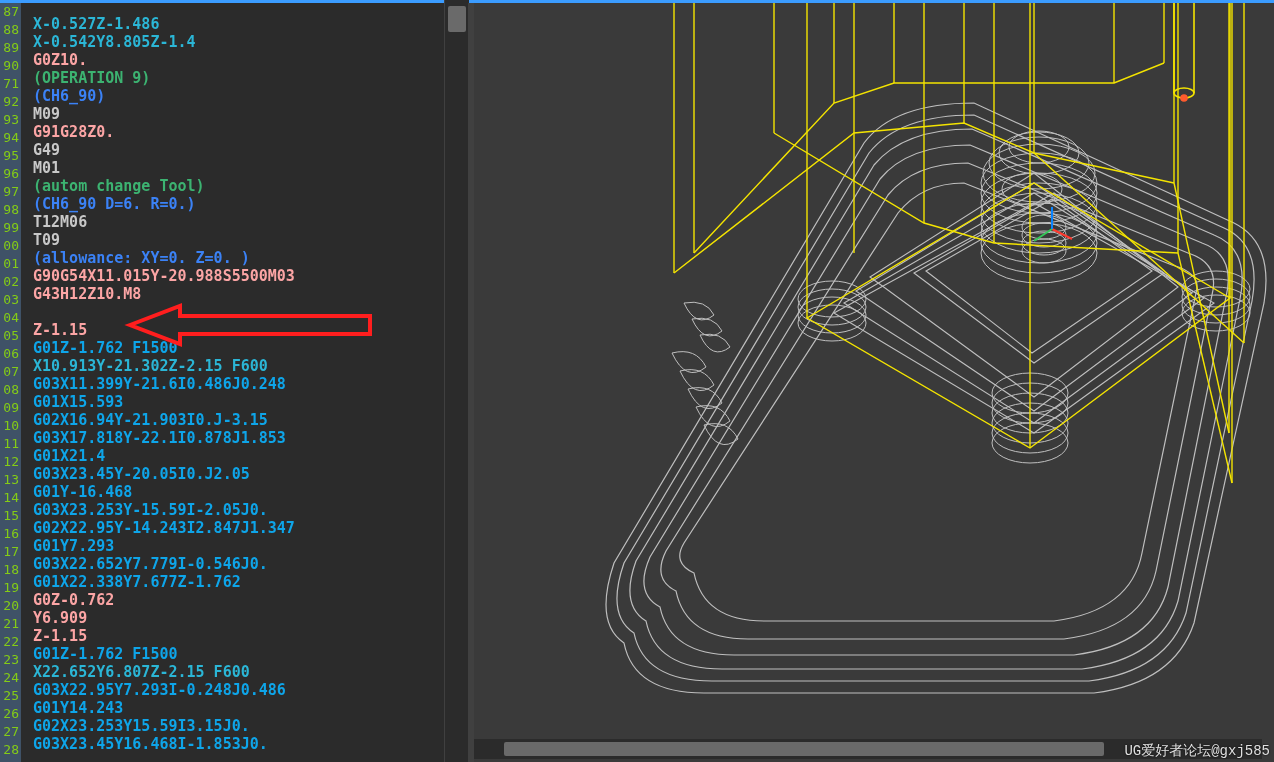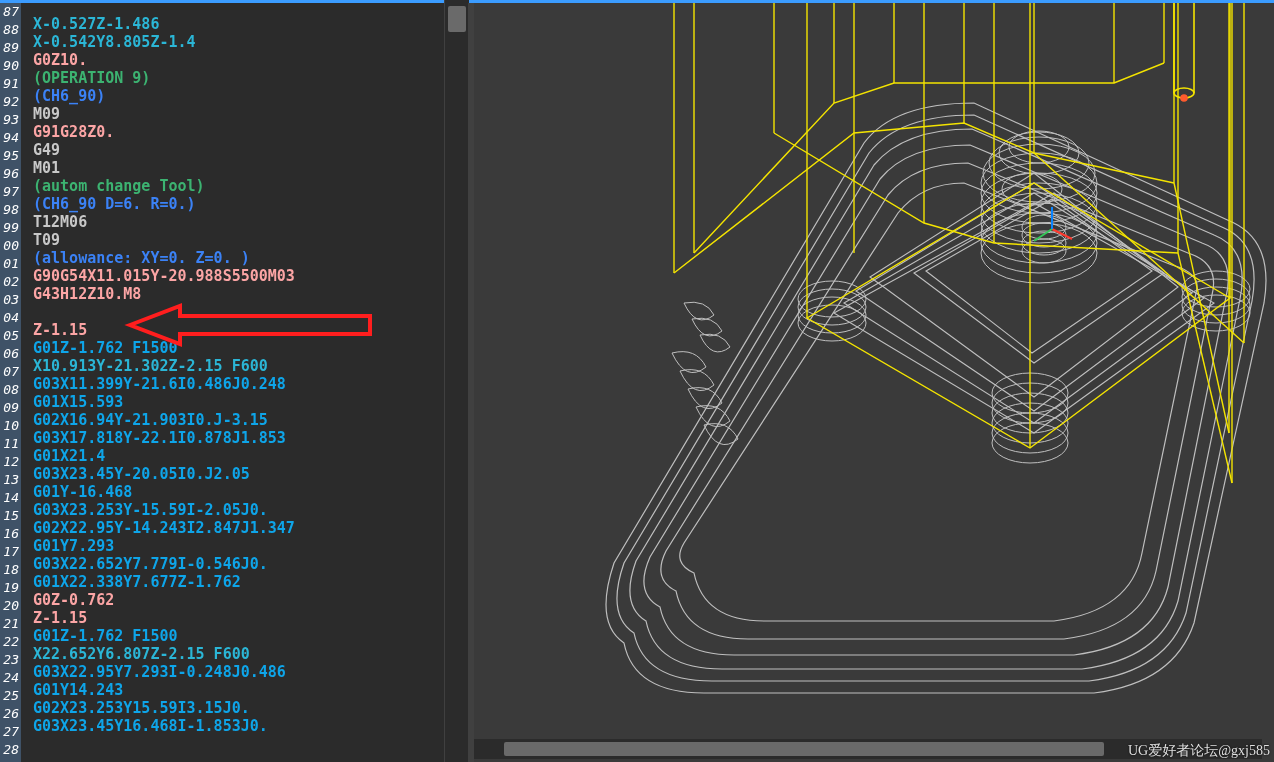--- a/index.html
+++ b/index.html
@@ -1,49 +1,49 @@
 <!DOCTYPE html>
 <html><head>
 <meta charset="utf-8">
 <style>
   html,body{margin:0;padding:0;width:1274px;height:762px;overflow:hidden;background:#2b2b2b;font-family:Consolas,Menlo,monospace;font-size:15px;color:#bbb}
   .top-bar{position:absolute;left:0;top:0;width:1274px;height:3px;background:#3b9cff}
   .code-pane{position:absolute;left:0;top:3px;width:468px;height:759px;background:#2b2b2b}
   .gutter{position:absolute;left:0;top:0;width:21px;height:100%;background:#3f5267}
-  .gutter .ln{display:block;height:18px;line-height:18px;text-align:right;padding-right:2px;font-size:13px;color:#ffffff;font-style:italic}
+  .gutter .ln{display:block;height:18px;line-height:18px;text-align:right;padding-right:2px;font-size:13px;color:#84cc16;}
   .code{position:absolute;left:21px;top:12px;right:0;height:100%}
   .code .line{display:block;height:18px;line-height:18px;padding-left:12px;white-space:pre;font-weight:bold}
   .c-gold{color:#fca5a5}
   .c-green{color:#3cb371}
   .c-teal{color:#3b82f6}
   .c-cyan{color:#2bb6d6}
   .c-blue{color:#0ea5e9}
   .c-white{color:#c8c8c8}
   .scrollbar{position:absolute;left:444px;top:0;width:24px;height:762px;background:#2b2b2b;border-left:1px solid #404040}
   .scroll-thumb{position:absolute;left:3px;width:18px;background:#6a6a6a;border-radius:2px}
   .splitter{position:absolute;left:468px;top:3px;width:6px;height:759px;background:#404040}
   .view-pane{position:absolute;left:474px;top:3px;width:800px;height:759px;background:#3a3a3a}
   .view-pane svg{position:absolute;left:0;top:0}
   .h-scroll{position:absolute;left:474px;top:739px;width:788px;height:20px;background:#2b2b2b}
   .h-scroll-thumb{position:absolute;top:3px;height:14px;left:30px;width:600px;background:#6a6a6a;border-radius:2px}
   .arrow{position:absolute;pointer-events:none}
-  .watermark{position:absolute;right:4px;bottom:2px;color:#e0e0e0;font-size:14px;font-family:Liberation Serif, serif;text-shadow:0 0 2px #000}
+  .watermark{position:absolute;right:4px;bottom:2px;color:#e0e0e0;font-size:14px;font-family:Liberation Mono, monospace;text-shadow:0 0 2px #000}
 </style>
 </head>
 <body>
 
 <div class="top-bar"></div>
 
 <div class="code-pane">
   <div class="gutter">
       <span class="ln">87</span>
       <span class="ln">88</span>
       <span class="ln">89</span>
       <span class="ln">90</span>
-      <span class="ln">91</span>
+      <span class="ln">71</span>
       <span class="ln">92</span>
       <span class="ln">93</span>
       <span class="ln">94</span>
       <span class="ln">95</span>
       <span class="ln">96</span>
       <span class="ln">97</span>
       <span class="ln">98</span>
       <span class="ln">99</span>
       <span class="ln">00</span>
       <span class="ln">01</span>
@@ -102,20 +102,21 @@
       <span class="line c-blue">G03X17.818Y-22.1I0.878J1.853</span>
       <span class="line c-blue">G01X21.4</span>
       <span class="line c-blue">G03X23.45Y-20.05I0.J2.05</span>
       <span class="line c-blue">G01Y-16.468</span>
       <span class="line c-blue">G03X23.253Y-15.59I-2.05J0.</span>
       <span class="line c-blue">G02X22.95Y-14.243I2.847J1.347</span>
       <span class="line c-blue">G01Y7.293</span>
       <span class="line c-blue">G03X22.652Y7.779I-0.546J0.</span>
       <span class="line c-blue">G01X22.338Y7.677Z-1.762</span>
       <span class="line c-gold">G0Z-0.762</span>
+      <span class="line c-gold">Y6.909</span>
       <span class="line c-gold">Z-1.15</span>
       <span class="line c-blue">G01Z-1.762 F1500</span>
       <span class="line c-cyan">X22.652Y6.807Z-2.15 F600</span>
       <span class="line c-blue">G03X22.95Y7.293I-0.248J0.486</span>
       <span class="line c-blue">G01Y14.243</span>
       <span class="line c-blue">G02X23.253Y15.59I3.15J0.</span>
       <span class="line c-blue">G03X23.45Y16.468I-1.853J0.</span>
     </div>
 </div>
 

